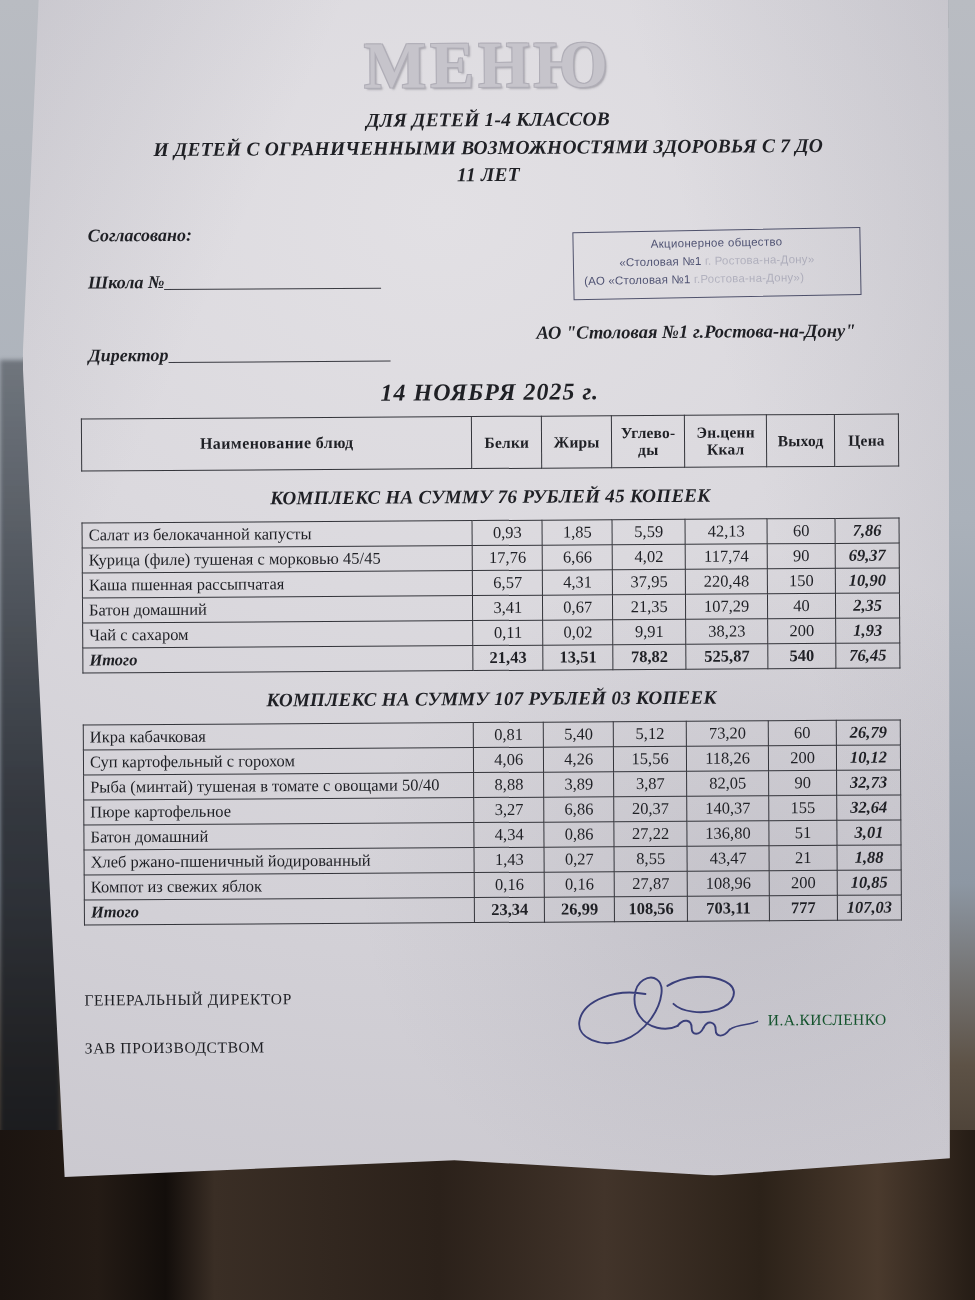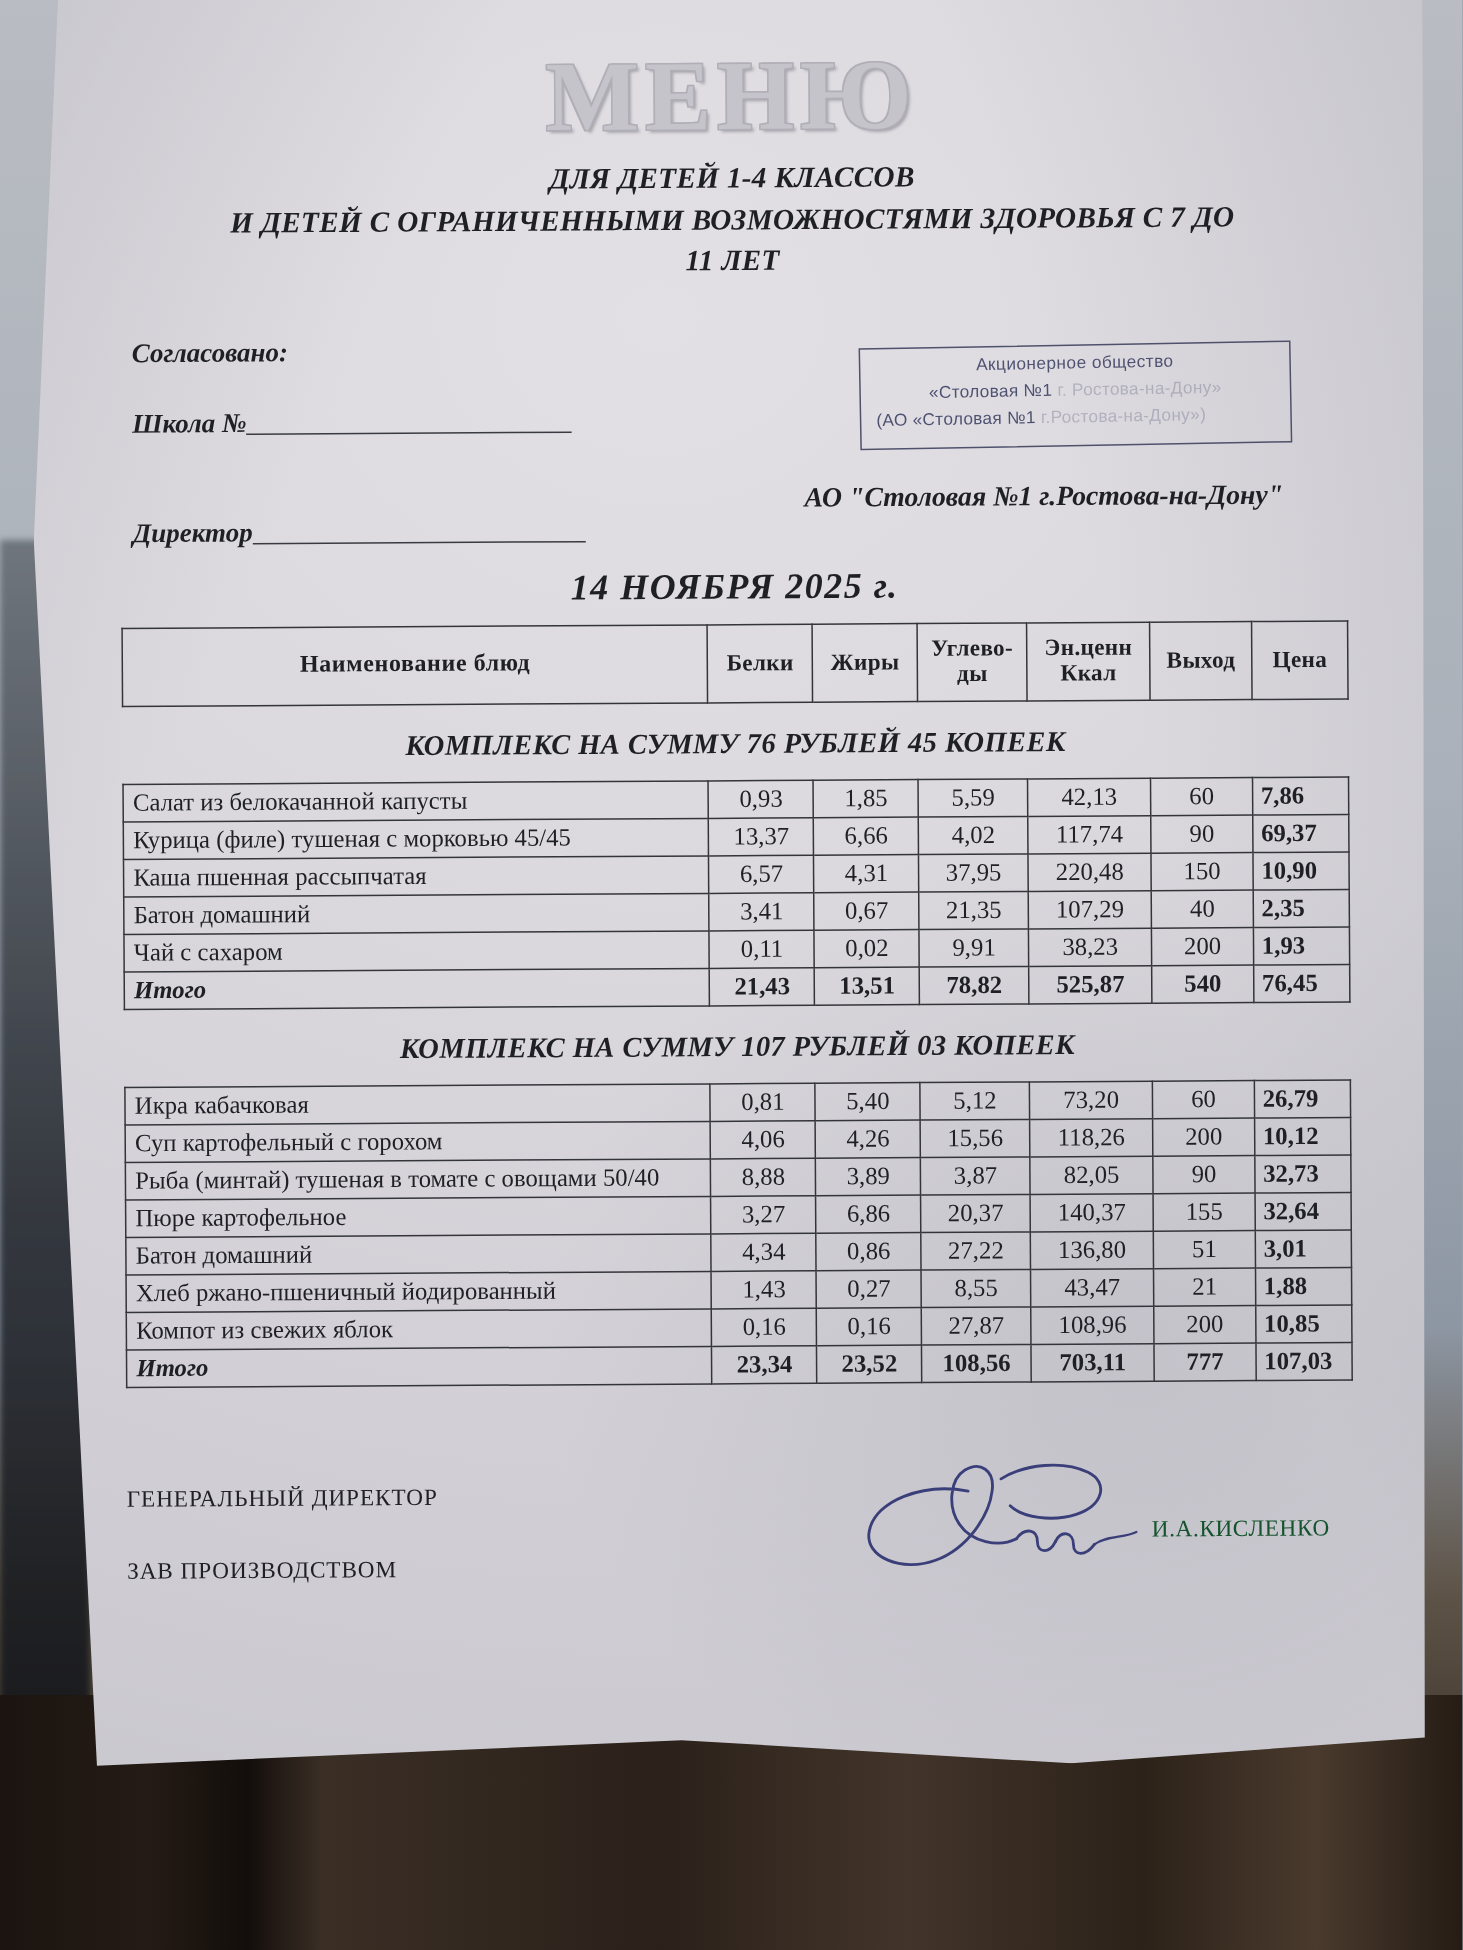--- a/index.html
+++ b/index.html
@@ -177,21 +177,21 @@
   col.c-name   { width: 391px; }
   col.c-prot   { width: 70px; }
   col.c-fat    { width: 70px; }
   col.c-carb   { width: 73px; }
   col.c-kcal   { width: 82px; }
   col.c-out    { width: 68px; }
   col.c-price  { width: 64px; }
 
   td.name { text-align: left; padding-left: 6px; line-height: 1.2; }
   td.num  { text-align: center; }
-  td.price{ text-align: left; font-weight: 700; }
+  td.price{ text-align: center; font-weight: 700; font-style: italic; }
   tr.total td { font-weight: 700; }
   tr.total td.name { font-style: italic; }
   tr.total td.price { font-weight: 700; margin-left: 19px; }
 
   .complex-title {
     text-align: center;
     font-style: italic; font-weight: 700;
     font-size: 19px;
     letter-spacing: .3px;
     margin: 17px 0 12px;
@@ -327,21 +327,21 @@
               <td class="name">Салат из белокачанной капусты</td>
               <td class="num">0,93</td>
               <td class="num">1,85</td>
               <td class="num">5,59</td>
               <td class="num">42,13</td>
               <td class="num">60</td>
               <td class="price">7,86</td>
             </tr>
             <tr>
               <td class="name">Курица (филе) тушеная с морковью 45/45</td>
-              <td class="num">13,37</td>
+              <td class="num">17,76</td>
               <td class="num">6,66</td>
               <td class="num">4,02</td>
               <td class="num">117,74</td>
               <td class="num">90</td>
               <td class="price">69,37</td>
             </tr>
             <tr>
               <td class="name">Каша пшенная рассыпчатая</td>
               <td class="num">6,57</td>
               <td class="num">4,31</td>
@@ -452,21 +452,21 @@
               <td class="num">0,16</td>
               <td class="num">0,16</td>
               <td class="num">27,87</td>
               <td class="num">108,96</td>
               <td class="num">200</td>
               <td class="price">10,85</td>
             </tr>
             <tr class="total">
               <td class="name">Итого</td>
               <td class="num">23,34</td>
-              <td class="num">23,52</td>
+              <td class="num">26,99</td>
               <td class="num">108,56</td>
               <td class="num">703,11</td>
               <td class="num">777</td>
               <td class="price">107,03</td>
             </tr>
           </tbody>
         </table>
       </div>
     </div>
 

